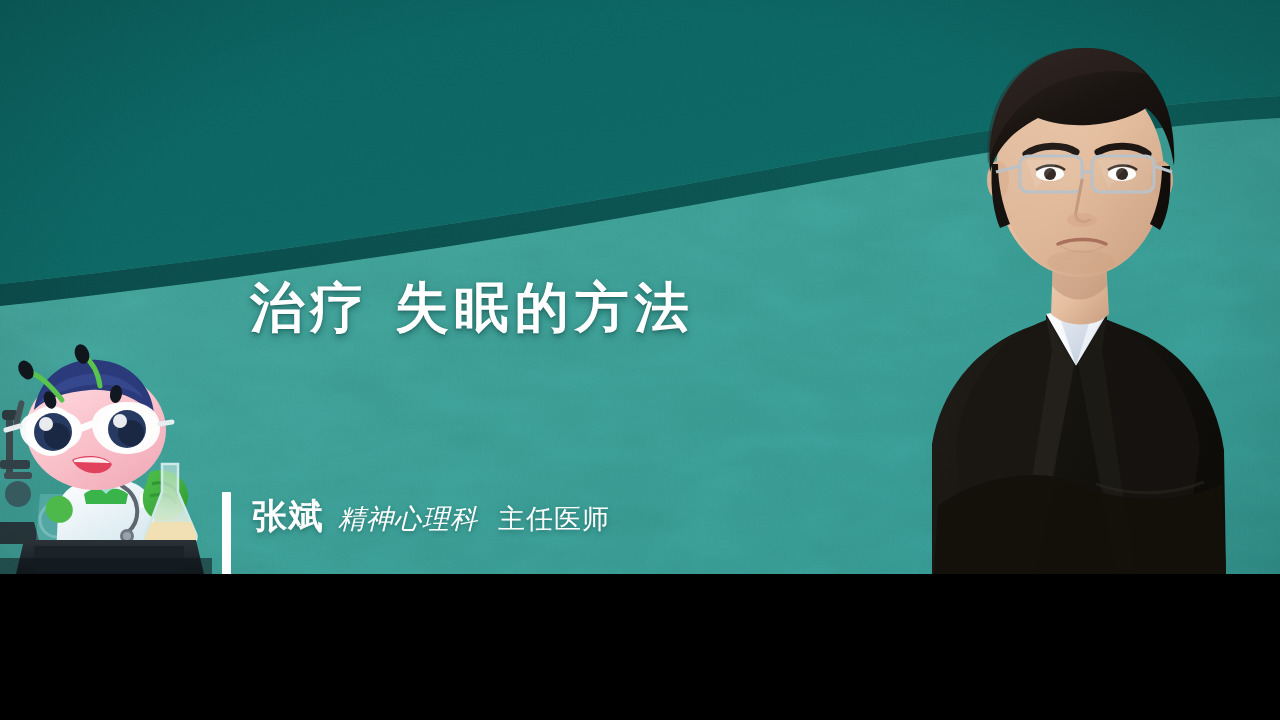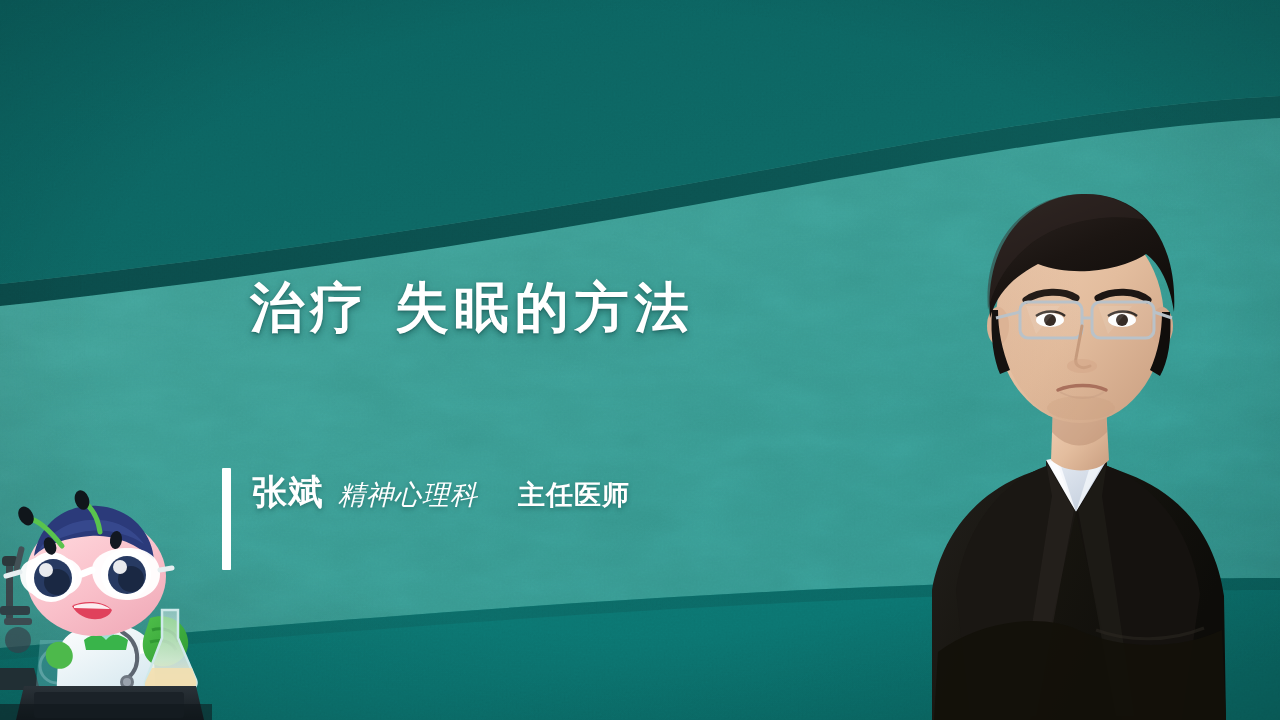--- a/index.html
+++ b/index.html
@@ -1,21 +1,21 @@
 <!DOCTYPE html>
 <html lang="zh"><head>
 <meta charset="utf-8">
 <title>治疗失眠的方法</title>
 <style>
   html,body{margin:0;padding:0;background:#000;}
   body{font-family:"Liberation Sans","DejaVu Sans",sans-serif;}
 
   #slide{
     position:relative;
-    width:1280px;height:720px;
+    width:1280px;height:574px;
     overflow:hidden;
     background:#0c6562;
     user-select:none;
   }
 
   
   .bg-layer{position:absolute;left:0;top:0;width:1280px;height:720px;}
   .bg-svg{position:absolute;left:0;top:0;}
 
   
@@ -27,21 +27,21 @@
     color:#ffffff;
     font-weight:700;
     font-family:"DejaVu Sans","Liberation Sans",sans-serif;
     text-shadow:0 3px 7px rgba(5,50,48,.45), 0 1px 2px rgba(5,50,48,.35);
     white-space:nowrap;
   }
 
   
   #subtitle-block{
     position:absolute;
-    left:222px;top:468px;
+    left:222px;top:492px;
     display:flex;
     align-items:flex-start;
   }
   #accent-bar{
     width:9px;height:102px;
     background:#ffffff;
     flex:0 0 auto;
     border-radius:1px;
   }
   #subtitle-text{
@@ -61,22 +61,22 @@
     font-size:35px;font-weight:700;letter-spacing:1px;
     font-family:"DejaVu Sans","Liberation Sans",sans-serif;
   }
   #doctor-dept{
     font-size:27px;font-weight:400;letter-spacing:1px;
     margin-left:14px;
     font-family:"DejaVu Sans","Liberation Sans",sans-serif;
     font-style:italic;
   }
   #doctor-role{
-    font-size:27px;font-weight:700;letter-spacing:1px;
-    margin-left:40px;
+    font-size:27px;font-weight:400;letter-spacing:1px;
+    margin-left:20px;
     font-family:"DejaVu Sans","Liberation Sans",sans-serif;
   }
   #doctor-hospital{
     font-size:29px;font-weight:400;letter-spacing:1px;
     font-family:"DejaVu Sans","Liberation Sans",sans-serif;
   }
 
   
   #portrait{
     position:absolute;

